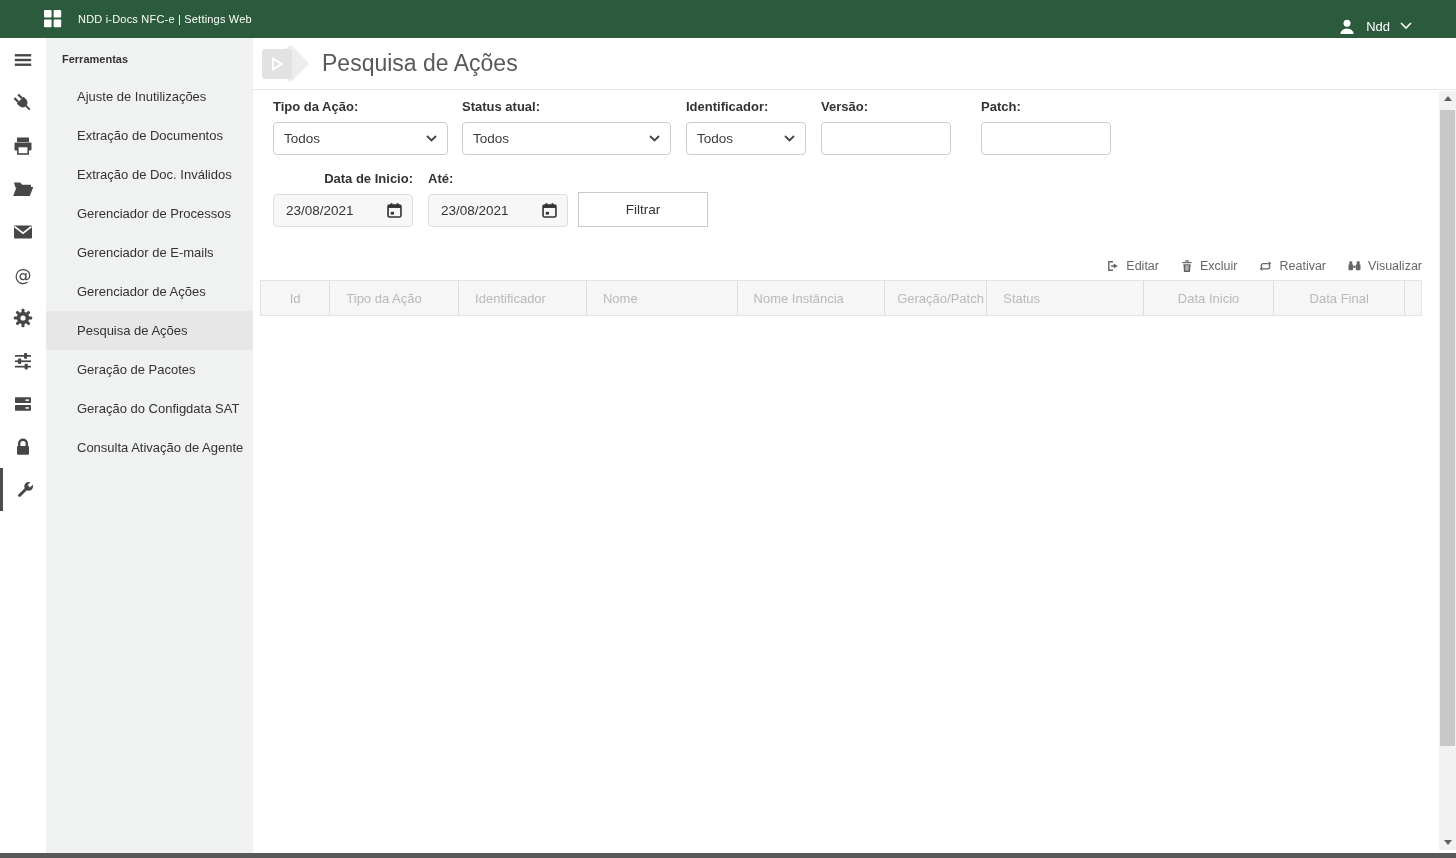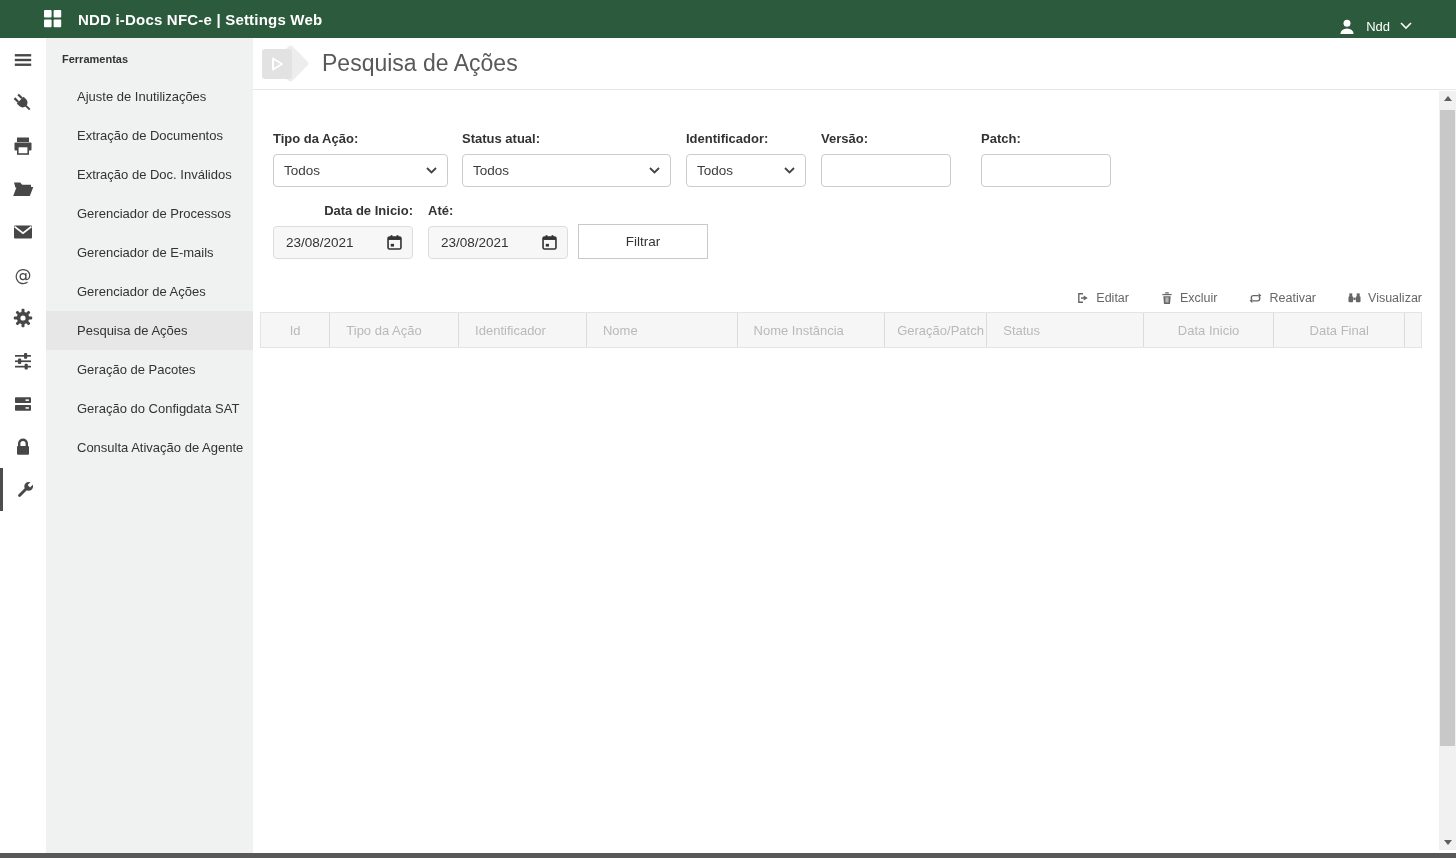--- a/index.html
+++ b/index.html
@@ -3,21 +3,21 @@
 <meta charset="utf-8">
 <style>
   * { margin:0; padding:0; box-sizing:border-box; }
   html,body { width:1456px; height:858px; }
   body { font-family:"Liberation Sans", sans-serif; background:#fff; overflow:hidden; }
   .screen { position:relative; width:1456px; height:858px; background:#fff; overflow:hidden; }
 
   
   .app-header { position:absolute; top:0; left:0; right:0; height:38px; background:#2b5a3c; display:flex; align-items:center; color:#fff; }
   .app-logo { margin-left:44px; width:18px; height:18px; flex:0 0 auto; cursor:pointer; }
-  .header-title { margin-left:16px; font-size:15px; font-weight:700; letter-spacing:.2px; white-space:nowrap; }
+  .header-title { margin-left:16px; font-size:11px; font-weight:400; letter-spacing:.2px; white-space:nowrap; }
   .header-user { position:absolute; right:44px; top:0; height:52px; display:flex; align-items:center; gap:10px; cursor:pointer; }
   .header-user .uname { font-size:13px; }
 
   
   .iconbar { position:absolute; top:38px; left:0; width:46px; bottom:5px; background:#fff; z-index:3; }
   .iconbar-item { height:43px; display:flex; align-items:center; justify-content:center; cursor:pointer; }
   .iconbar-item.active { border-left:3px solid #4d4d4d; }
   .iconbar-item svg { display:block; }
 
   
@@ -29,38 +29,38 @@
   
   .content { position:absolute; top:38px; left:253px; right:0; bottom:5px; background:#fff; }
   .titlebar { height:52px; border-bottom:1px solid #e7e7e7; display:flex; align-items:center; padding-left:9px; }
   .title-icon { position:relative; width:52px; height:36px; margin-right:8px; flex:0 0 auto; }
   .title-icon .chev { position:absolute; left:15px; top:4px; width:27px; height:27px; background:#ededed; transform:rotate(45deg); border-radius:3px; }
   .title-icon .sq { position:absolute; left:0; top:3px; width:30px; height:30px; background:#e2e2e2; border-radius:3px; display:flex; align-items:center; justify-content:center; }
   .page-title { font-size:23px; color:#595959; font-weight:400; }
 
   
   .filters { padding:9px 0 0 20px; }
-  .frow { display:flex; align-items:flex-end;margin-top:32px; }
+  .frow { display:flex; align-items:flex-end; }
   .fgroup { display:flex; flex-direction:column; }
   .flabel { font-size:13px; font-weight:700; color:#333; margin-bottom:8px; white-space:nowrap; }
   .w-tipo   { width:175px; margin-right:14px; }
   .w-status { width:209px; margin-right:15px; }
   .w-ident  { width:120px; margin-right:15px; }
   .w-versao { width:130px; margin-right:30px; }
   .w-patch  { width:130px; }
   .fselect { height:33px; border:1px solid #ccc; border-radius:4px; background:#fff; display:flex; align-items:center; justify-content:space-between; padding:0 10px; font-size:13.5px; color:#3c3c3c; cursor:pointer; }
   .finput { height:33px; border:1px solid #ccc; border-radius:4px; font-size:13.5px; color:#333; padding:0 8px; width:100%; outline:none; font-family:"Liberation Sans",sans-serif; }
   .frow2 { margin-top:16px; }
   .fdate { width:140px; height:33px; background:#f7f7f7; border:1px solid #ddd; border-radius:4px; display:flex; align-items:center; justify-content:space-between; padding:0 9px 0 12px; font-size:13.5px; color:#333; cursor:pointer; }
   .w-date1 { width:140px; margin-right:15px;text-align:right; }
   .w-date2 { width:140px; margin-right:10px; }
   .btn-filtrar { width:130px; height:35px; background:#fff; border:1px solid #c9c9c9; font-size:13.5px; color:#333; cursor:pointer; font-family:"Liberation Sans",sans-serif; }
 
   
-  .actions-row { display:flex; justify-content:flex-end; align-items:center; gap:31px; margin:32px 34px 0 0; }
+  .actions-row { display:flex; justify-content:flex-end; align-items:center; gap:21px; margin:32px 34px 0 0; }
   .action { display:flex; align-items:center; gap:6px; font-size:12.5px; color:#666; cursor:pointer; white-space:nowrap; }
   .action svg { display:block; }
 
   
   .table-header { display:flex; margin:7px 34px 0 7px; height:36px; background:#f6f6f6; border:1px solid #e4e4e4; }
   .th { display:flex; align-items:center; font-size:13px; color:#b9b9b9; border-right:1px solid #dcdcdc; padding-left:16px; white-space:nowrap; overflow:hidden; }
   .th.center { justify-content:center; padding-left:0; }
   .c0{width:70px;} .c1{width:130px;} .c2{width:129px;} .c3{width:152px;} .c4{width:149px;}
   .c5{width:103px; padding-left:12px;} .c6{width:158px;} .c7{width:132px;} .c8{width:132px;}
   .cfill{flex:1; border-right:none;}

